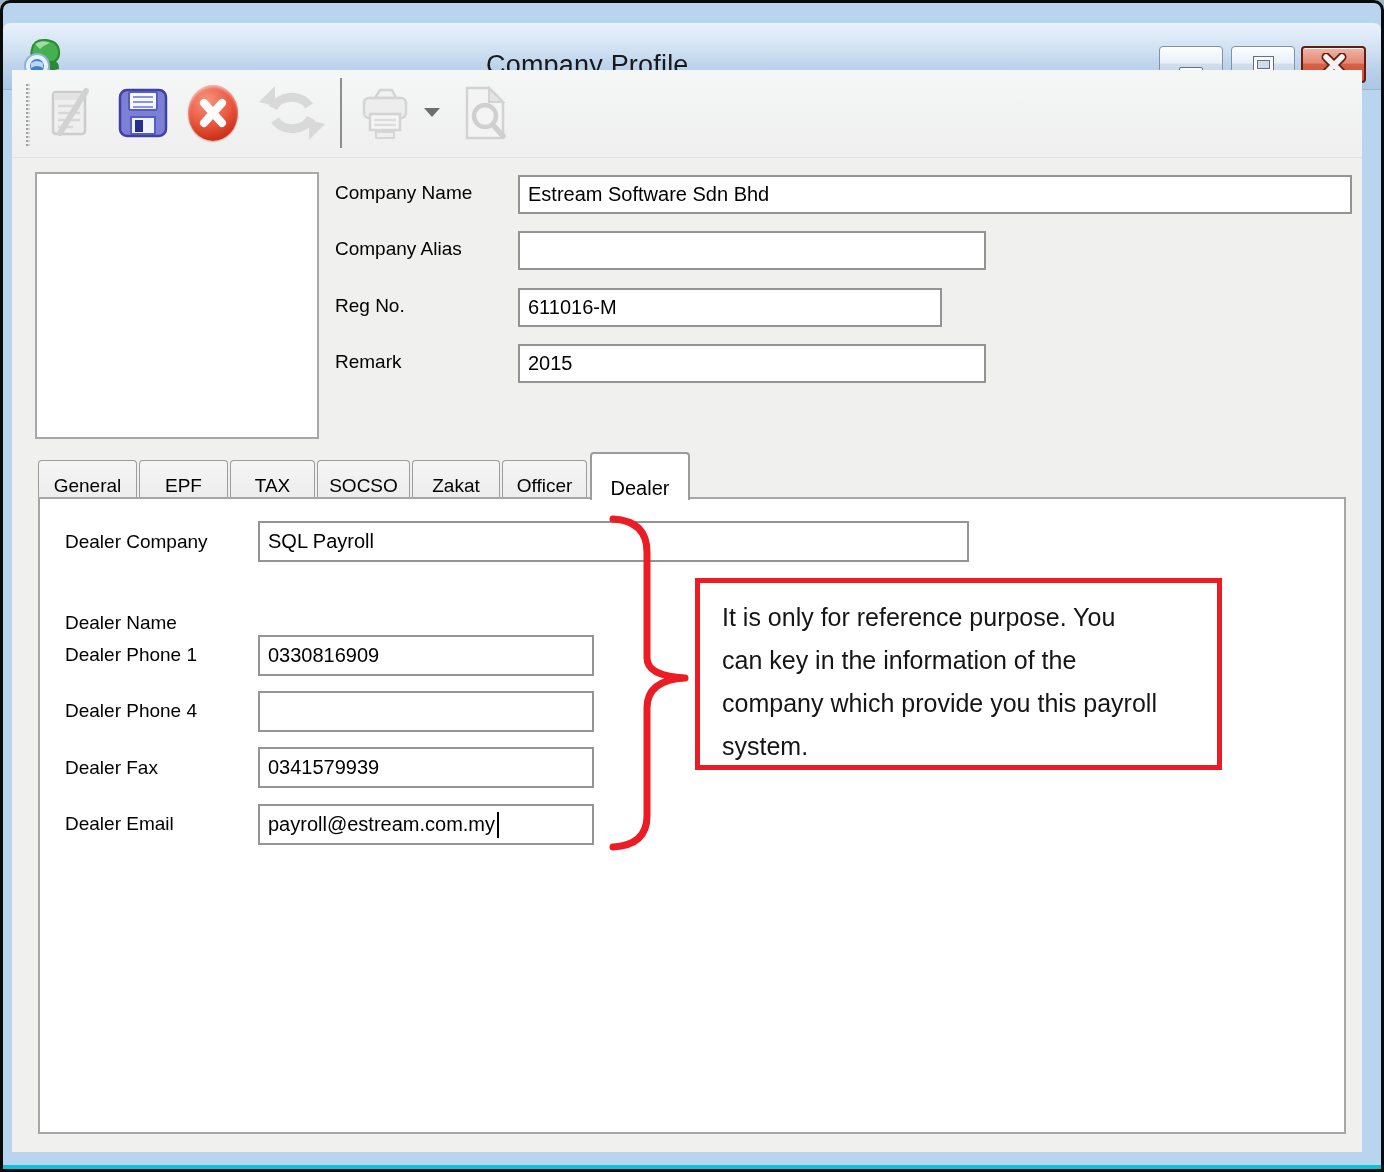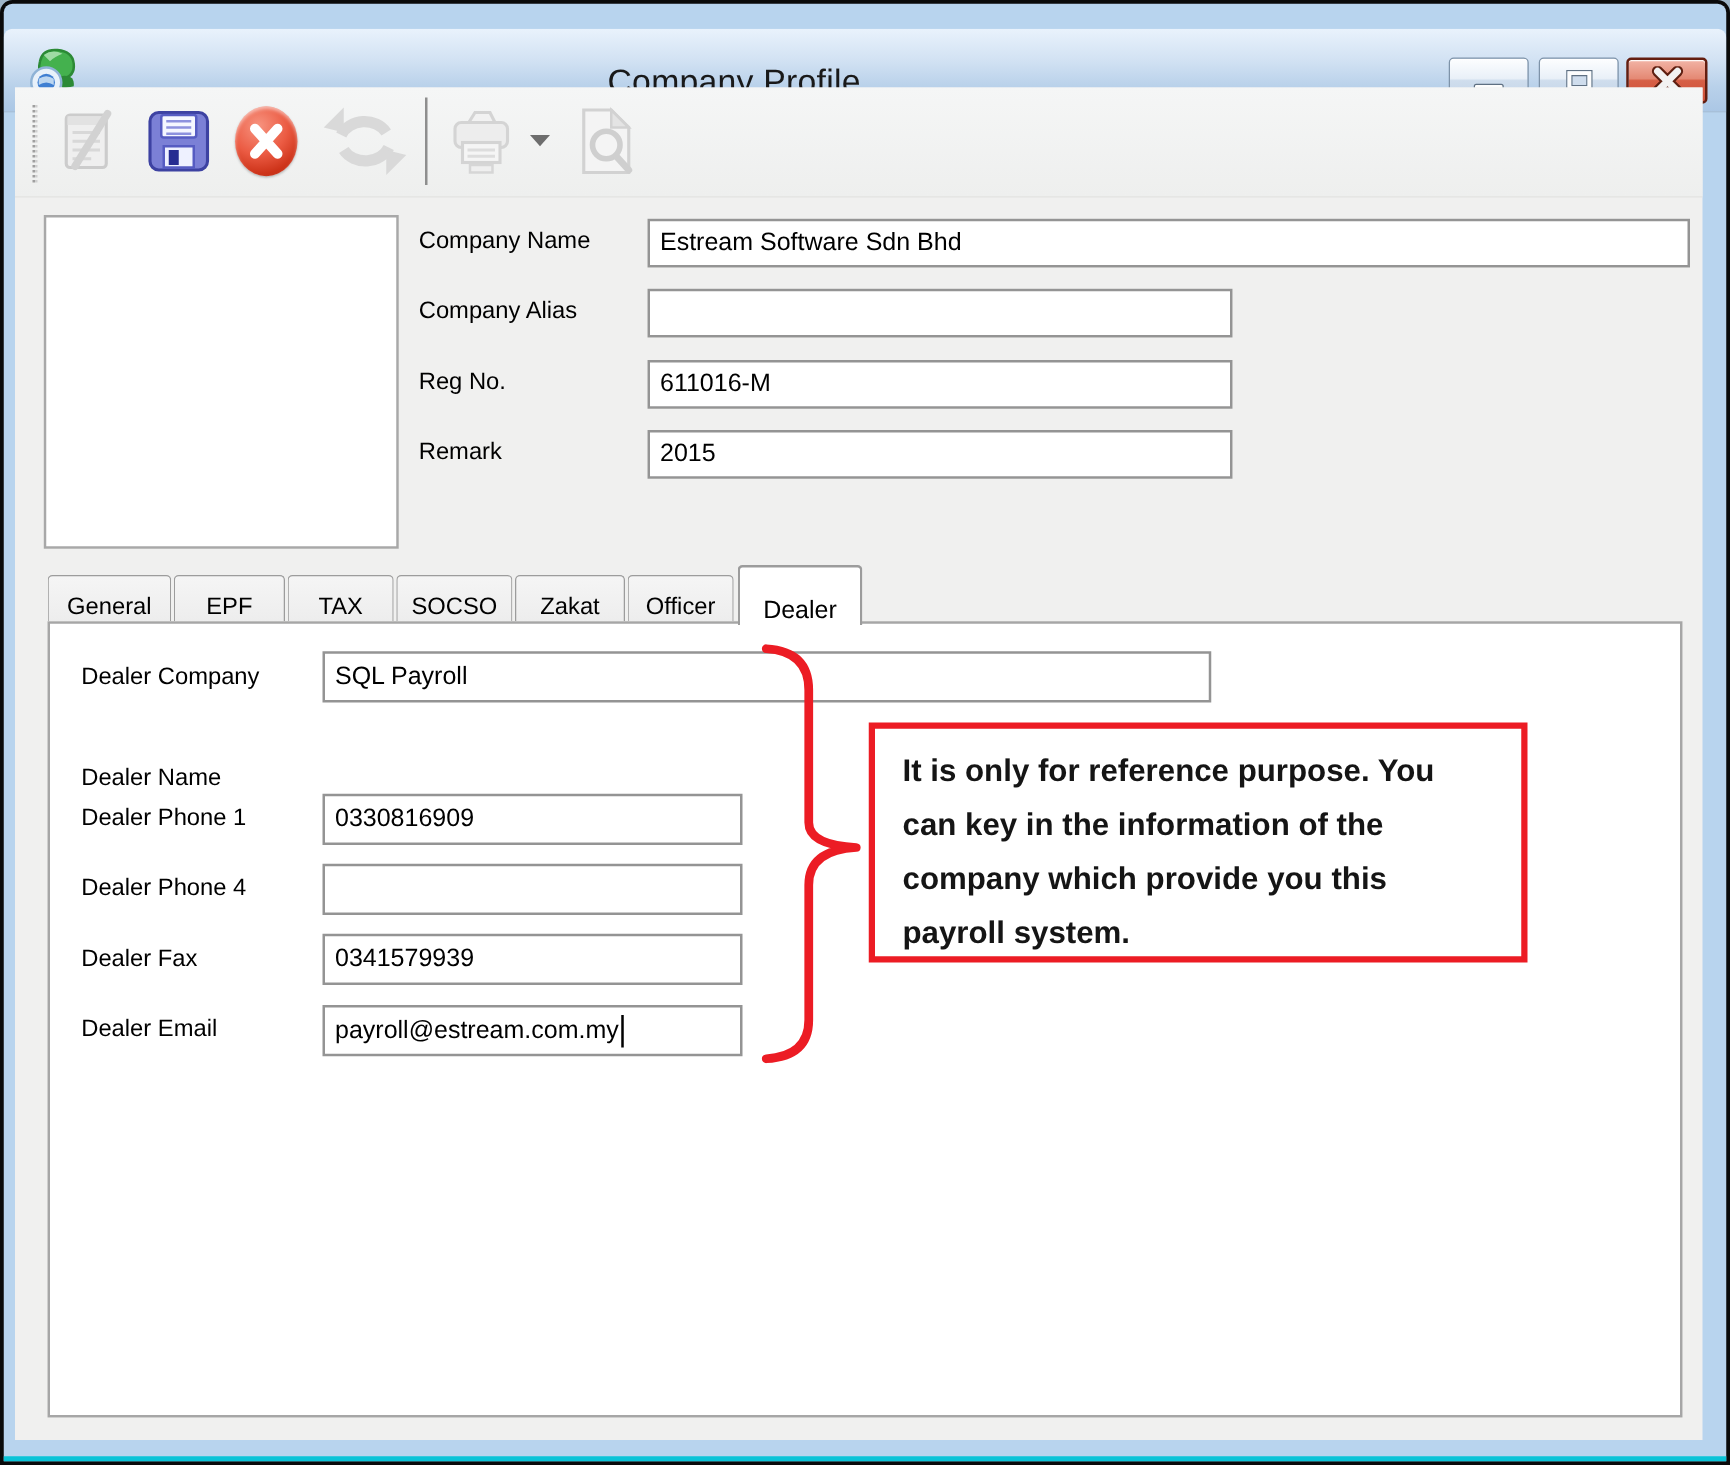--- a/index.html
+++ b/index.html
@@ -49,21 +49,21 @@
   .caret{display:inline-block;width:2px;height:26px;background:#000;margin-left:2px;}
   
   .tab{position:absolute;top:460px;height:37px;background:linear-gradient(180deg,#f5f5f5,#ededed);
     border:1px solid #9c9c9c;border-bottom:none;border-radius:4px 4px 0 0;
     display:flex;align-items:flex-end;justify-content:center;font-size:19px;color:#000;z-index:2;}
   .tab.active{top:452px;height:48px;background:#fff;border:2px solid #9c9c9c;border-bottom:none;z-index:6;font-size:20px;}
   .tab-panel{position:absolute;left:38px;top:497px;width:1308px;height:637px;background:#fff;border:2px solid #a6a6a6;z-index:1;}
   
   .note-box{position:absolute;left:695px;top:578px;width:527px;height:192px;background:#fff;
     border:5px solid #ec1c24;z-index:8;padding:13px 58px 10px 22px;
-    font-size:25px;line-height:43px;color:#151515;font-weight:bold;}
+    font-size:25px;line-height:43px;color:#151515;}
   .brace{position:absolute;left:600px;top:502px;z-index:7;}
 </style>
 </head>
 <body>
 
 <div class="screen">
   <div class="frame"></div>
   <div class="frame-cyan"></div>
 
   <div class="titlebar">
@@ -152,21 +152,21 @@
   <div class="textbox" style="left:518px;top:175px;width:834px;height:39px">
     <span>Estream Software Sdn Bhd</span>
   </div>
 
   <div class="flabel" style="left:335px;top:238px">Company Alias</div>
   <div class="textbox" style="left:518px;top:231px;width:468px;height:39px">
     <span></span>
   </div>
 
   <div class="flabel" style="left:335px;top:295px">Reg No.</div>
-  <div class="textbox" style="left:518px;top:288px;width:468px;height:39px">
+  <div class="textbox" style="left:518px;top:288px;width:424px;height:39px">
     <span>611016-M</span>
   </div>
 
   <div class="flabel" style="left:335px;top:351px">Remark</div>
   <div class="textbox" style="left:518px;top:344px;width:468px;height:39px">
     <span>2015</span>
   </div>
 
   <div class="tab" style="left:38px;width:99px">
       <span>General</span>

